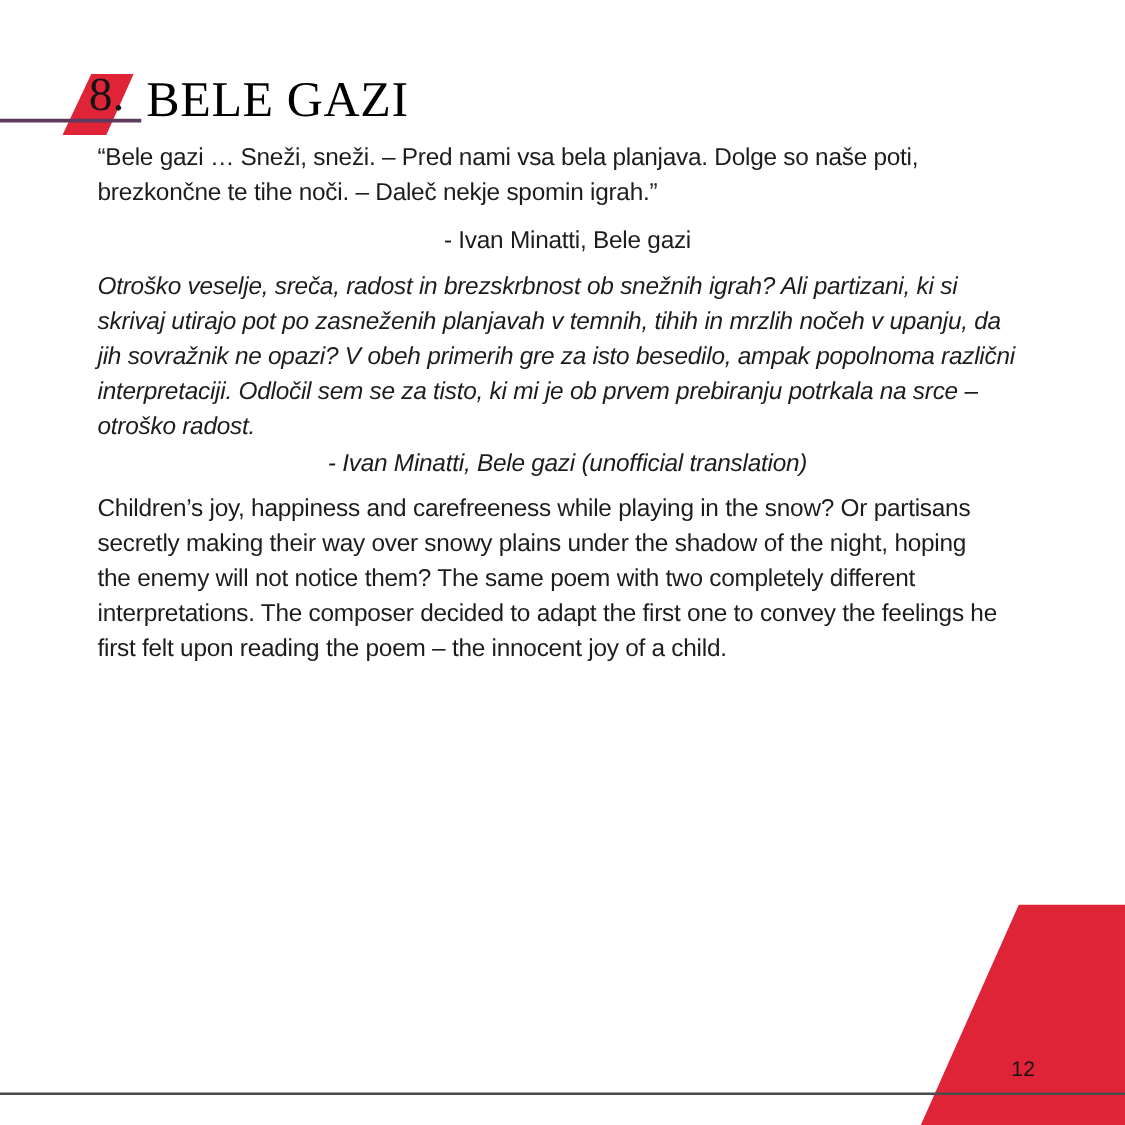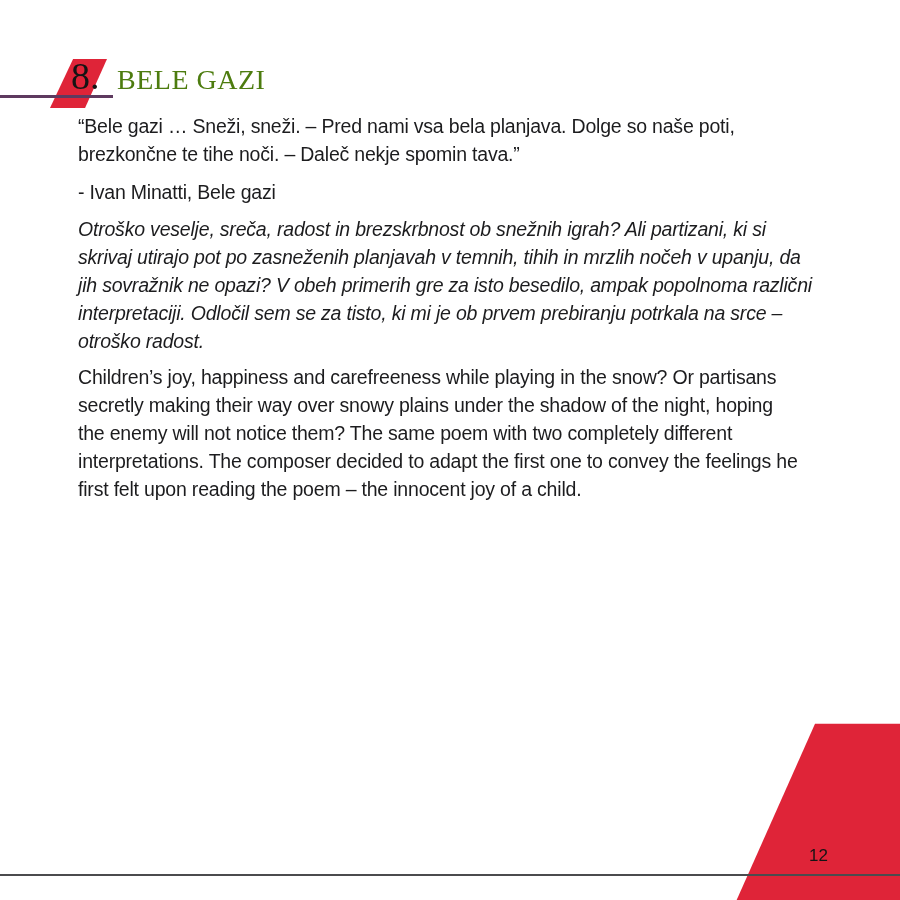--- a/index.html
+++ b/index.html
@@ -46,44 +46,44 @@
     font-size: 38px;
     line-height: 40px;
     color: #141414;
   }
   .section-title {
     position: absolute;
     left: 117px;
     top: 63px;
     z-index: 3;
     font-family: "Liberation Serif", serif;
-    font-size: 28px;
+    font-size: 40px;
     line-height: 34px;
     letter-spacing: 0.5px;
-    color: #4d7c0f;
+    color: #000000;
     white-space: pre;
   }
 
   
   .content {
     position: absolute;
     left: 78px;
     top: 112px;
     width: 762px;
     z-index: 3;
   }
   .content .block {
     font-size: 19.5px;
     line-height: 28px;
     letter-spacing: -0.2px;
     white-space: pre;
     color: #1c1c1e;
   }
   .attribution {
-    text-align: left;
+    text-align: center;
     margin-right: 10px;
   }
   .quote-sl      { margin-top: 0; }
   .attribution-sl{ margin-top: 10px; }
   .paragraph-sl  { margin-top: 9px; font-style: italic; }
   .quote-en      { margin-top: 16px; font-style: italic; }
   .attribution-en{ margin-top: 2px;  font-style: italic; }
   .paragraph-en  { margin-top: 8px;  }
 
   
@@ -121,27 +121,28 @@
 
 <div class="page">
 
   <div class="section-badge"></div>
   <div class="header-rule"></div>
   <div class="section-number">8.</div>
   <div class="section-title">BELE GAZI</div>
 
   <div class="content">
     <div class="block quote-sl">“Bele gazi … Sneži, sneži. – Pred nami vsa bela planjava. Dolge so naše poti,
-brezkončne te tihe noči. – Daleč nekje spomin tava.”</div>
+brezkončne te tihe noči. – Daleč nekje spomin igrah.”</div>
     <div class="block attribution attribution-sl">- Ivan Minatti, Bele gazi</div>
     <div class="block paragraph-sl">Otroško veselje, sreča, radost in brezskrbnost ob snežnih igrah? Ali partizani, ki si
 skrivaj utirajo pot po zasneženih planjavah v temnih, tihih in mrzlih nočeh v upanju, da
 jih sovražnik ne opazi? V obeh primerih gre za isto besedilo, ampak popolnoma različni
 interpretaciji. Odločil sem se za tisto, ki mi je ob prvem prebiranju potrkala na srce –
 otroško radost.</div>
+    <div class="block attribution attribution-en">- Ivan Minatti, Bele gazi (unofficial translation)</div>
     <div class="block paragraph-en">Children’s joy, happiness and carefreeness while playing in the snow? Or partisans
 secretly making their way over snowy plains under the shadow of the night, hoping
 the enemy will not notice them? The same poem with two completely different
 interpretations. The composer decided to adapt the first one to convey the feelings he
 first felt upon reading the poem – the innocent joy of a child.</div>
   </div>
 
   <div class="corner-accent"></div>
   <div class="footer-rule"></div>
   <div class="page-number">12</div>

